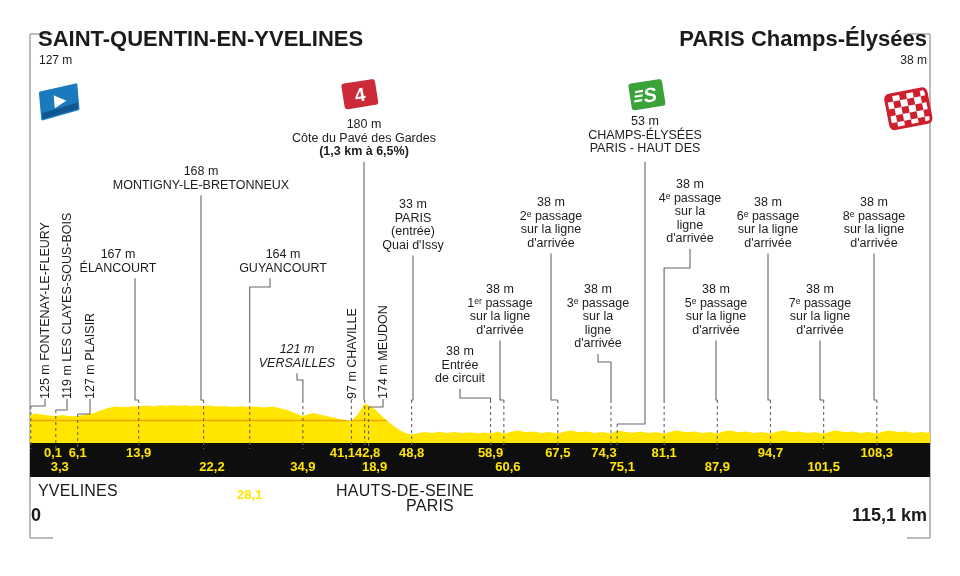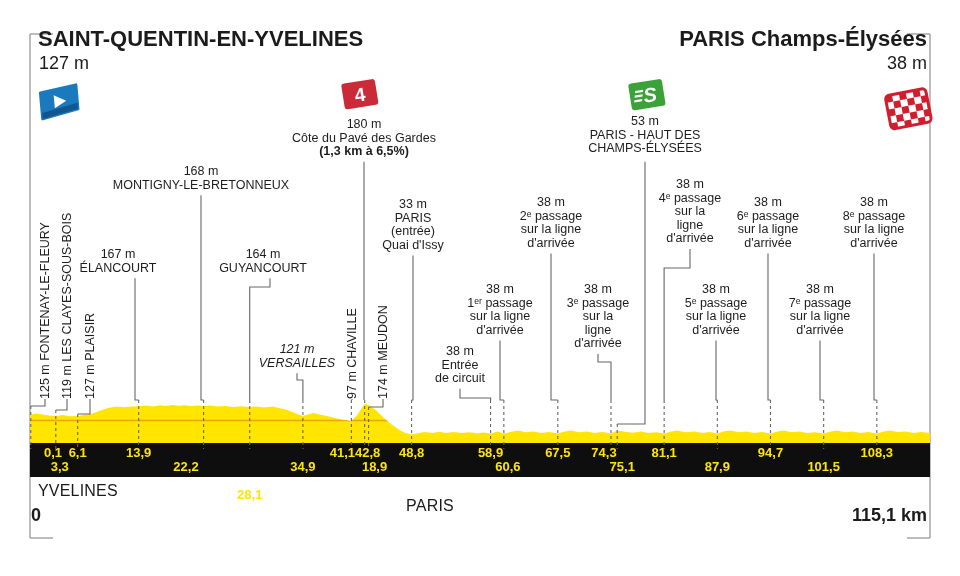--- a/index.html
+++ b/index.html
@@ -2,21 +2,21 @@
 <html><head>
 <meta charset="utf-8">
 <style>
   html,body{margin:0;padding:0;background:#fff;}
   #stage{position:relative;width:960px;height:576px;background:#ffffff;overflow:hidden;
          font-family:"Liberation Sans",sans-serif;color:#1b1b1b;}
   #chart-svg{position:absolute;left:0;top:0;}
   .title{position:absolute;font-weight:bold;font-size:22px;white-space:nowrap;}
   #start-title{left:38px;top:26px;}
   #finish-title{right:33px;top:26px;text-align:right;}
-  .elev-big{position:absolute;font-size:18px;white-space:nowrap;}
+  .elev-big{position:absolute;font-size:12px;white-space:nowrap;}
   #start-elev{left:39px;top:53px;}
   #finish-elev{right:33px;top:53px;text-align:right;}
   .lm{position:absolute;font-size:12.5px;line-height:13.6px;text-align:center;color:#1d1d1d;white-space:nowrap;}
   .lm .b{font-weight:bold;}
   .vlm{position:absolute;white-space:nowrap;font-size:12.5px;height:14px;line-height:14px;
        transform:rotate(-90deg);transform-origin:0 0;color:#1d1d1d;}
   .bar-km{position:absolute;width:56px;text-align:center;font-weight:bold;font-size:13px;color:#ffe500;white-space:nowrap;}
   .region{position:absolute;font-size:16px;letter-spacing:.2px;}
   #region-left{left:38px;top:482px;}
   #region-center1{left:305px;top:482px;width:200px;text-align:center;}
@@ -137,21 +137,21 @@
       <div class="vlm" style="left: 60px; top: 399px;">119 m LES CLAYES-SOUS-BOIS</div>
       <div class="vlm" style="left: 83px; top: 399px;">127 m PLAISIR</div>
       <div class="lm" style="left: 43px; top: 248px; width: 150px;">
         <div>167 m</div>
         <div>ÉLANCOURT</div>
       </div>
       <div class="lm" style="left: 76px; top: 165px; width: 250px;">
         <div>168 m</div>
         <div>MONTIGNY-LE-BRETONNEUX</div>
       </div>
-      <div class="lm" style="left: 188px; top: 248px; width: 150px;">
+      <div class="lm" style="left: 208px; top: 248px; width: 150px;">
         <div>164 m</div>
         <div>GUYANCOURT</div>
       </div>
       <div class="lm" style="left: 232px; top: 343px; width: 130px; font-style: italic;">
         <div>121 m</div>
         <div>VERSAILLES</div>
       </div>
       <div class="vlm" style="left: 345px; top: 399px;">97 m CHAVILLE</div>
       <div class="lm" style="left: 254px; top: 118px; width: 220px;">
         <div>180 m</div>
@@ -184,22 +184,22 @@
       </div>
       <div class="lm" style="left: 553px; top: 283px; width: 90px;">
         <div>38 m</div>
         <div>3ᵉ passage</div>
         <div>sur la</div>
         <div>ligne</div>
         <div>d'arrivée</div>
       </div>
       <div class="lm" style="left: 540px; top: 115px; width: 210px;">
         <div>53 m</div>
+        <div>CHAMPS-ÉLYSÉES</div>
         <div>PARIS - HAUT DES</div>
-        <div>CHAMPS-ÉLYSÉES</div>
       </div>
       <div class="lm" style="left: 645px; top: 178px; width: 90px;">
         <div>38 m</div>
         <div>4ᵉ passage</div>
         <div>sur la</div>
         <div>ligne</div>
         <div>d'arrivée</div>
       </div>
       <div class="lm" style="left: 661px; top: 283px; width: 110px;">
         <div>38 m</div>
@@ -224,36 +224,37 @@
         <div>8ᵉ passage</div>
         <div>sur la ligne</div>
         <div>d'arrivée</div>
       </div>
     </div>
   <div id="bar-labels">
       <div class="bar-km" style="left: 25px; top: 445px;">0,1</div>
       <div class="bar-km" style="left: 31.8036px; top: 459px;">3,3</div>
       <div class="bar-km" style="left: 49.6977px; top: 445px;">6,1</div>
       <div class="bar-km" style="left: 110.688px; top: 445px;">13,9</div>
-      <div class="bar-km" style="left: 158px; top: 459px;">22,2</div>
+      <div class="bar-km" style="left: 184px; top: 459px;">22,2</div>
       <div class="bar-km" style="left: 221.722px; top: 445px; margin-top: 42px;">28,1</div>
       <div class="bar-km" style="left: 274.893px; top: 459px;">34,9</div>
       <div class="bar-km" style="left: 314.373px; top: 445px;">41,1</div>
       <div class="bar-km" style="left: 339.666px; top: 445px;">42,8</div>
       <div class="bar-km" style="left: 346.575px; top: 459px;">18,9</div>
       <div class="bar-km" style="left: 383.581px; top: 445px;">48,8</div>
       <div class="bar-km" style="left: 462.556px; top: 445px;">58,9</div>
       <div class="bar-km" style="left: 479.849px; top: 459px;">60,6</div>
       <div class="bar-km" style="left: 529.802px; top: 445px;">67,5</div>
       <div class="bar-km" style="left: 575.973px; top: 445px;">74,3</div>
       <div class="bar-km" style="left: 594.228px; top: 459px;">75,1</div>
       <div class="bar-km" style="left: 636.144px; top: 445px;">81,1</div>
       <div class="bar-km" style="left: 689.315px; top: 459px;">87,9</div>
       <div class="bar-km" style="left: 742.487px; top: 445px;">94,7</div>
       <div class="bar-km" style="left: 795.658px; top: 459px;">101,5</div>
       <div class="bar-km" style="left: 848.829px; top: 445px;">108,3</div>
     </div>
 
   <div class="region" id="region-left">YVELINES</div>
+  <div class="region" id="region-center1">HAUTS-DE-SEINE</div>
   <div class="region" id="region-center2">PARIS</div>
   <div class="km-total" id="km-start">0</div>
   <div class="km-total" id="km-end">115,1 km</div>
 </div>
 
 </body></html>

